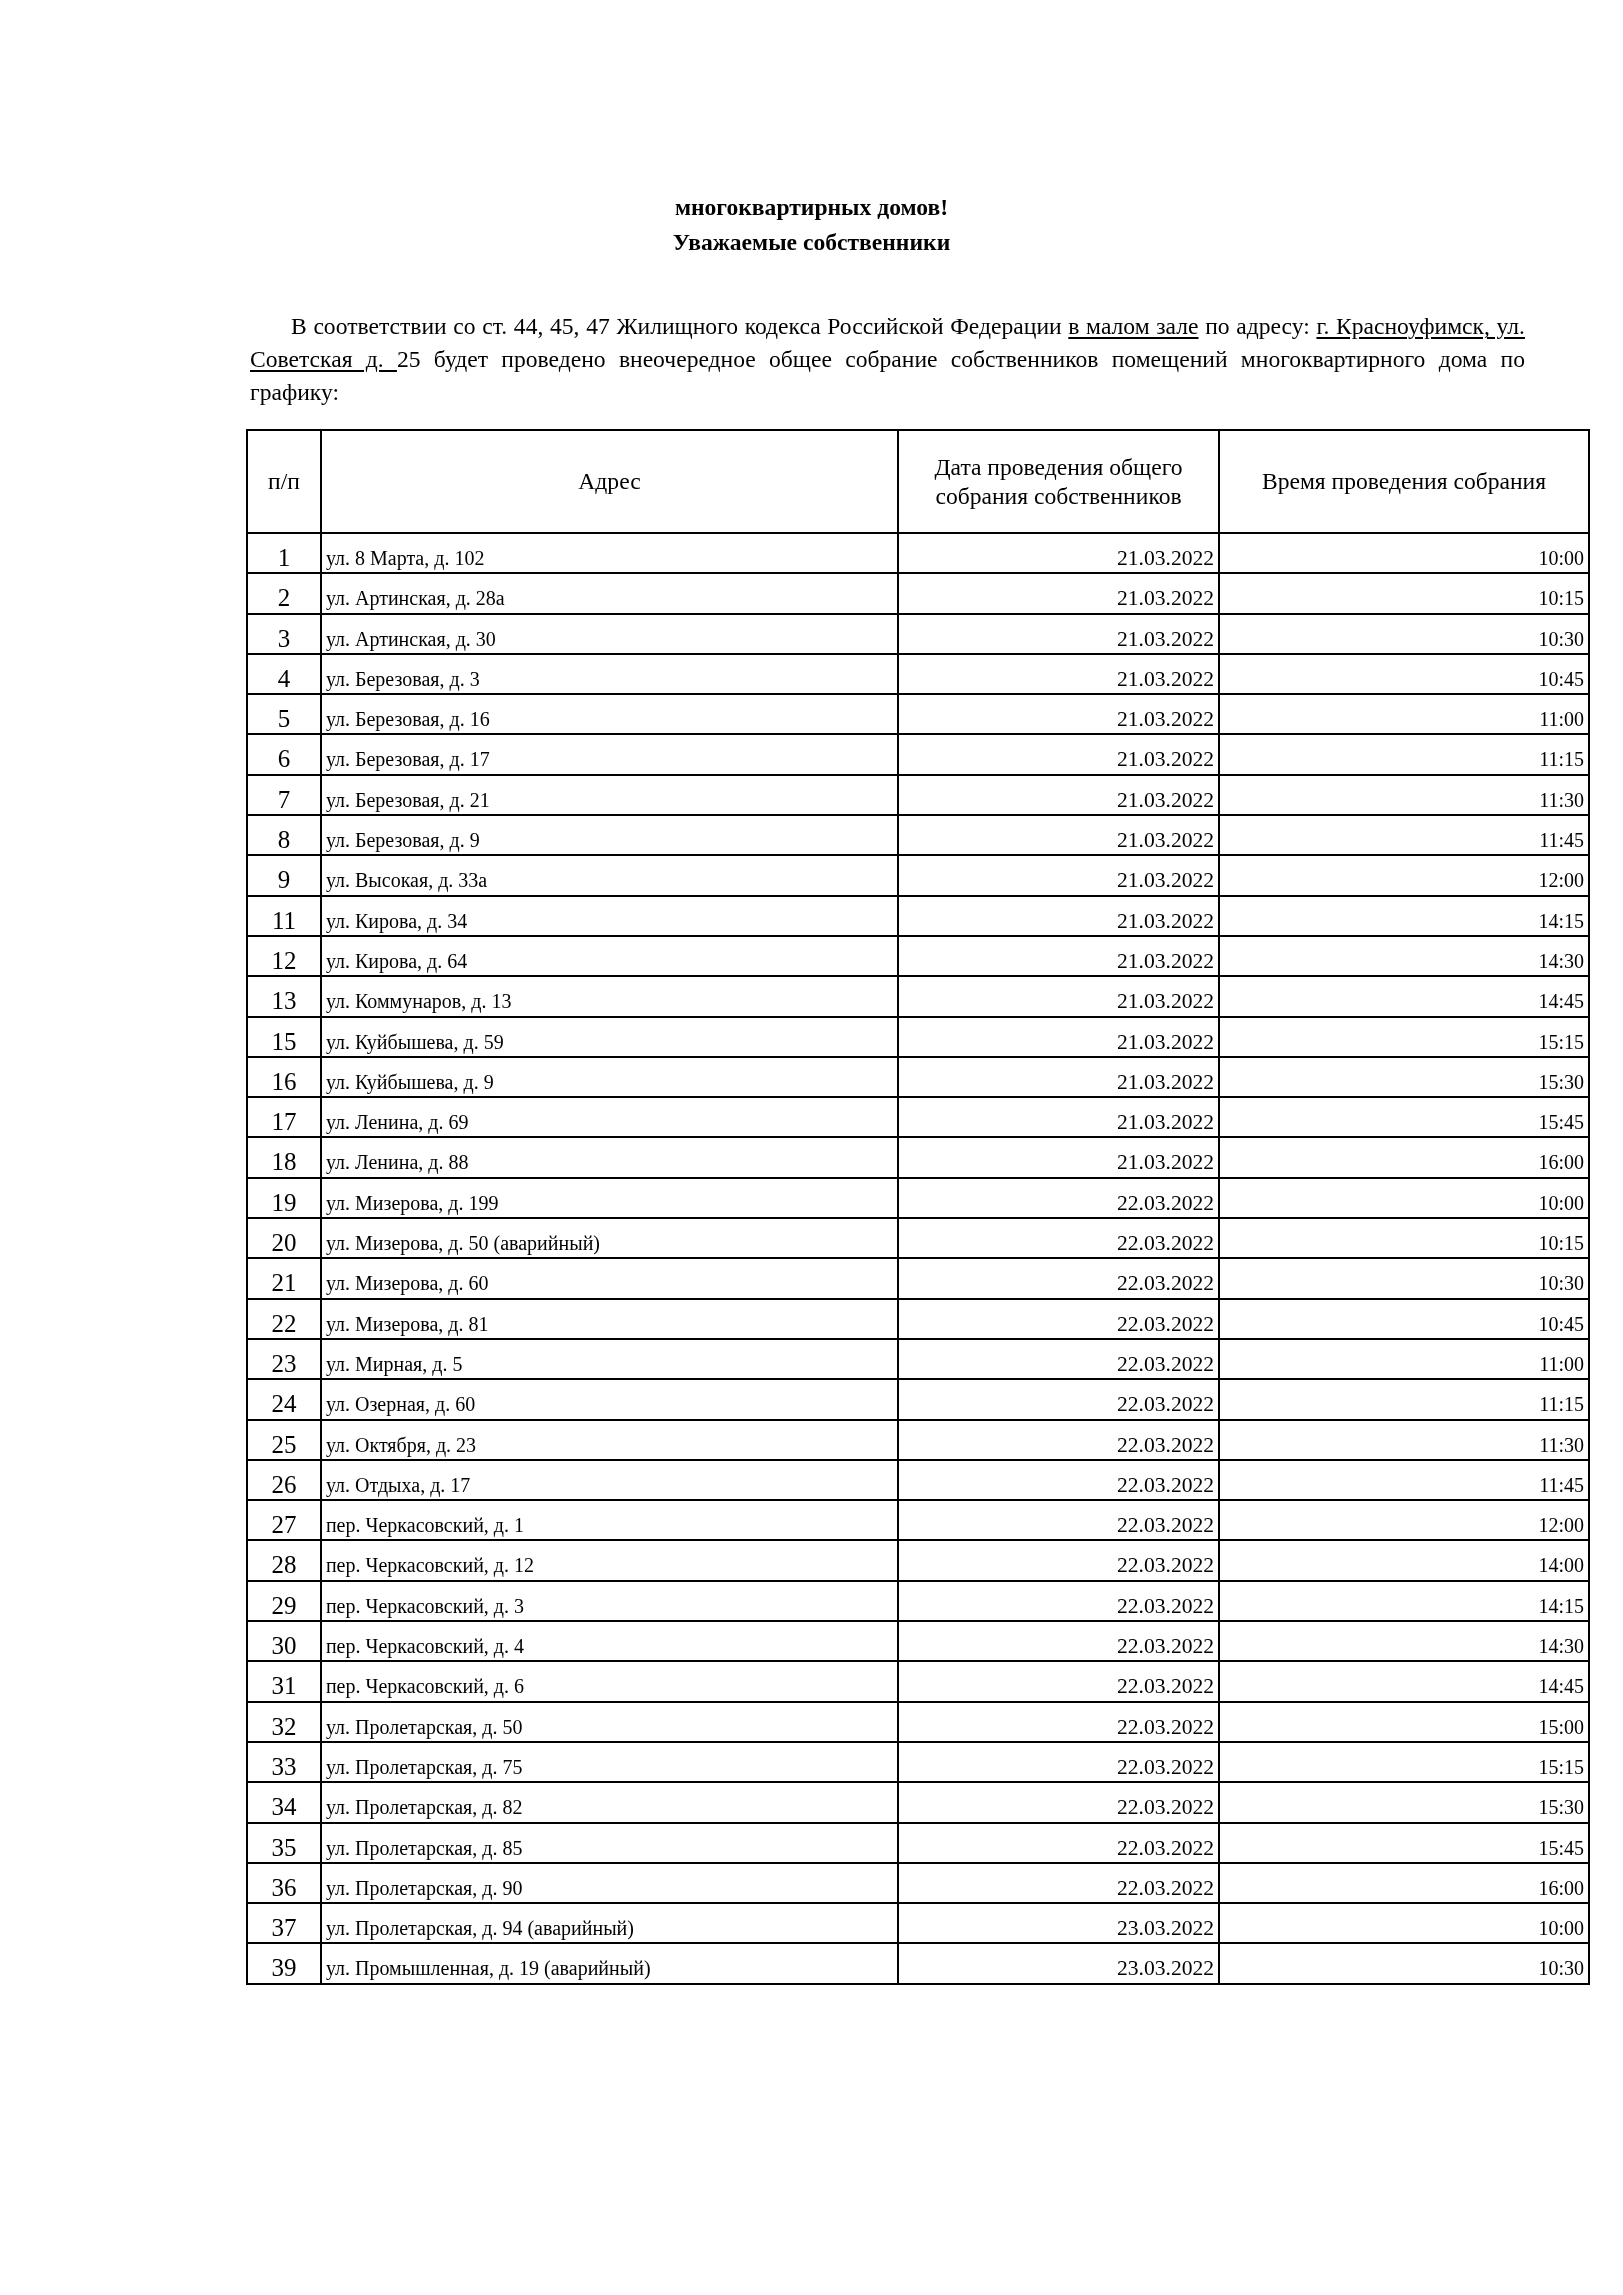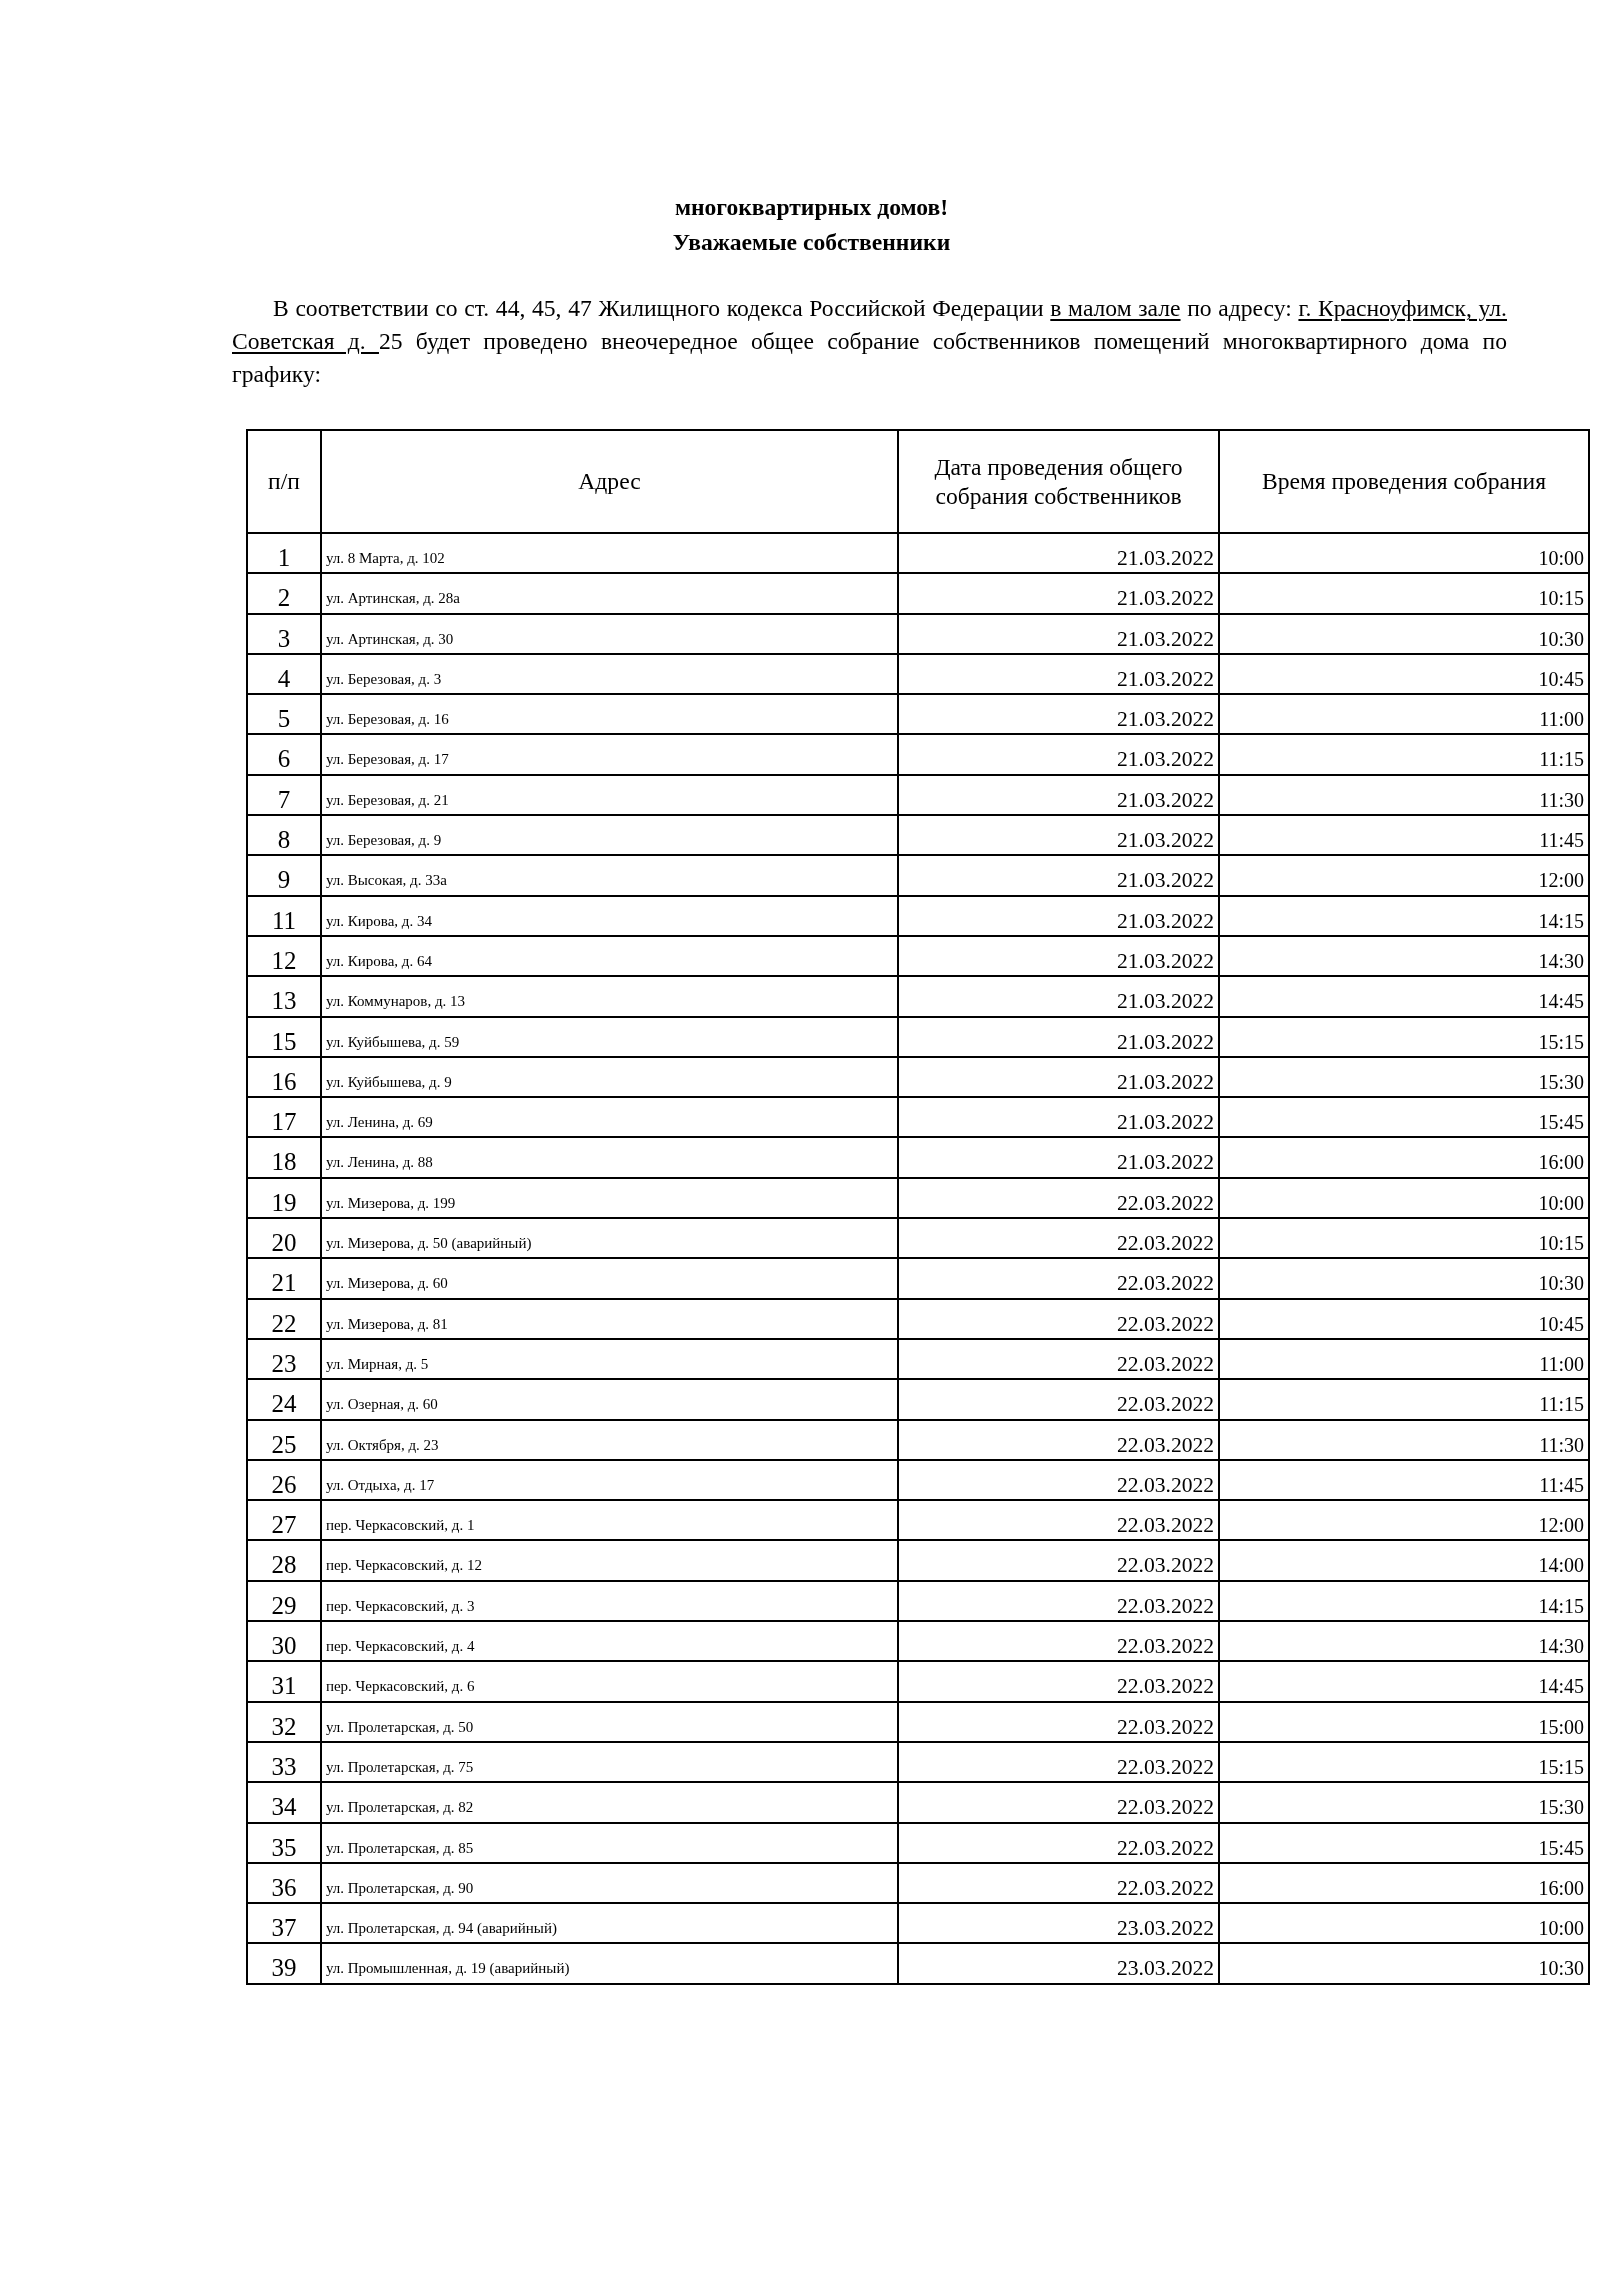--- a/index.html
+++ b/index.html
@@ -8,42 +8,42 @@
       font-family: "Liberation Serif", "DejaVu Serif", serif; color: #000000;
     }
     .title {
       position: absolute; left: 0; width: 1623px; top: 190px;
       text-align: center; font-weight: bold; font-size: 23.6px; line-height: 35px;
     }
     .title div { white-space: nowrap; }
     .intro {
       position: absolute; left: 232px; width: 1275px; top: 292px;
       font-size: 23.6px; line-height: 33px; text-align: justify;
-      text-indent: 41px; margin: 0;
+      text-indent: 41px; margin: 18px;
     }
     .intro .u { text-decoration: underline; text-decoration-thickness: 2px; text-underline-offset: 3.3px; }
     table.schedule {
       position: absolute; left: 246px; top: 429px; width: 1341px;
       border-collapse: collapse; table-layout: fixed;
       font-size: 23.6px;
     }
     table.schedule th, table.schedule td {
       border: 2px solid #000000; padding: 0 3.9px; overflow: hidden; white-space: nowrap;
     }
     table.schedule th {
       font-weight: normal; height: 101px; text-align: center; vertical-align: middle;
       line-height: 29px; white-space: normal;
     }
     table.schedule td { height: 37px; line-height: 26px; vertical-align: bottom; padding-bottom: 1.3px; }
     col.c-num { width: 74px; }
     col.c-addr { width: 577px; }
     col.c-date { width: 321px; }
     col.c-time { width: 370px; }
     td.num { text-align: center; font-size: 25px; }
-    td.addr { text-align: left; padding-left: 14.4px; font-size: 15px; }
+    td.addr { text-align: left; padding-left: 14.4px; font-size: 20px; }
     td.date { text-align: right; font-size: 21.6px; }
     td.time { text-align: right; font-size: 20px; border-radius: 12px; }
     td.top { vertical-align: top; padding-top: 1.3px; }
   </style>
 </head>
 <body>
 
 <div class="title">
   <div>многоквартирных домов!</div>
   <div>Уважаемые собственники</div>

